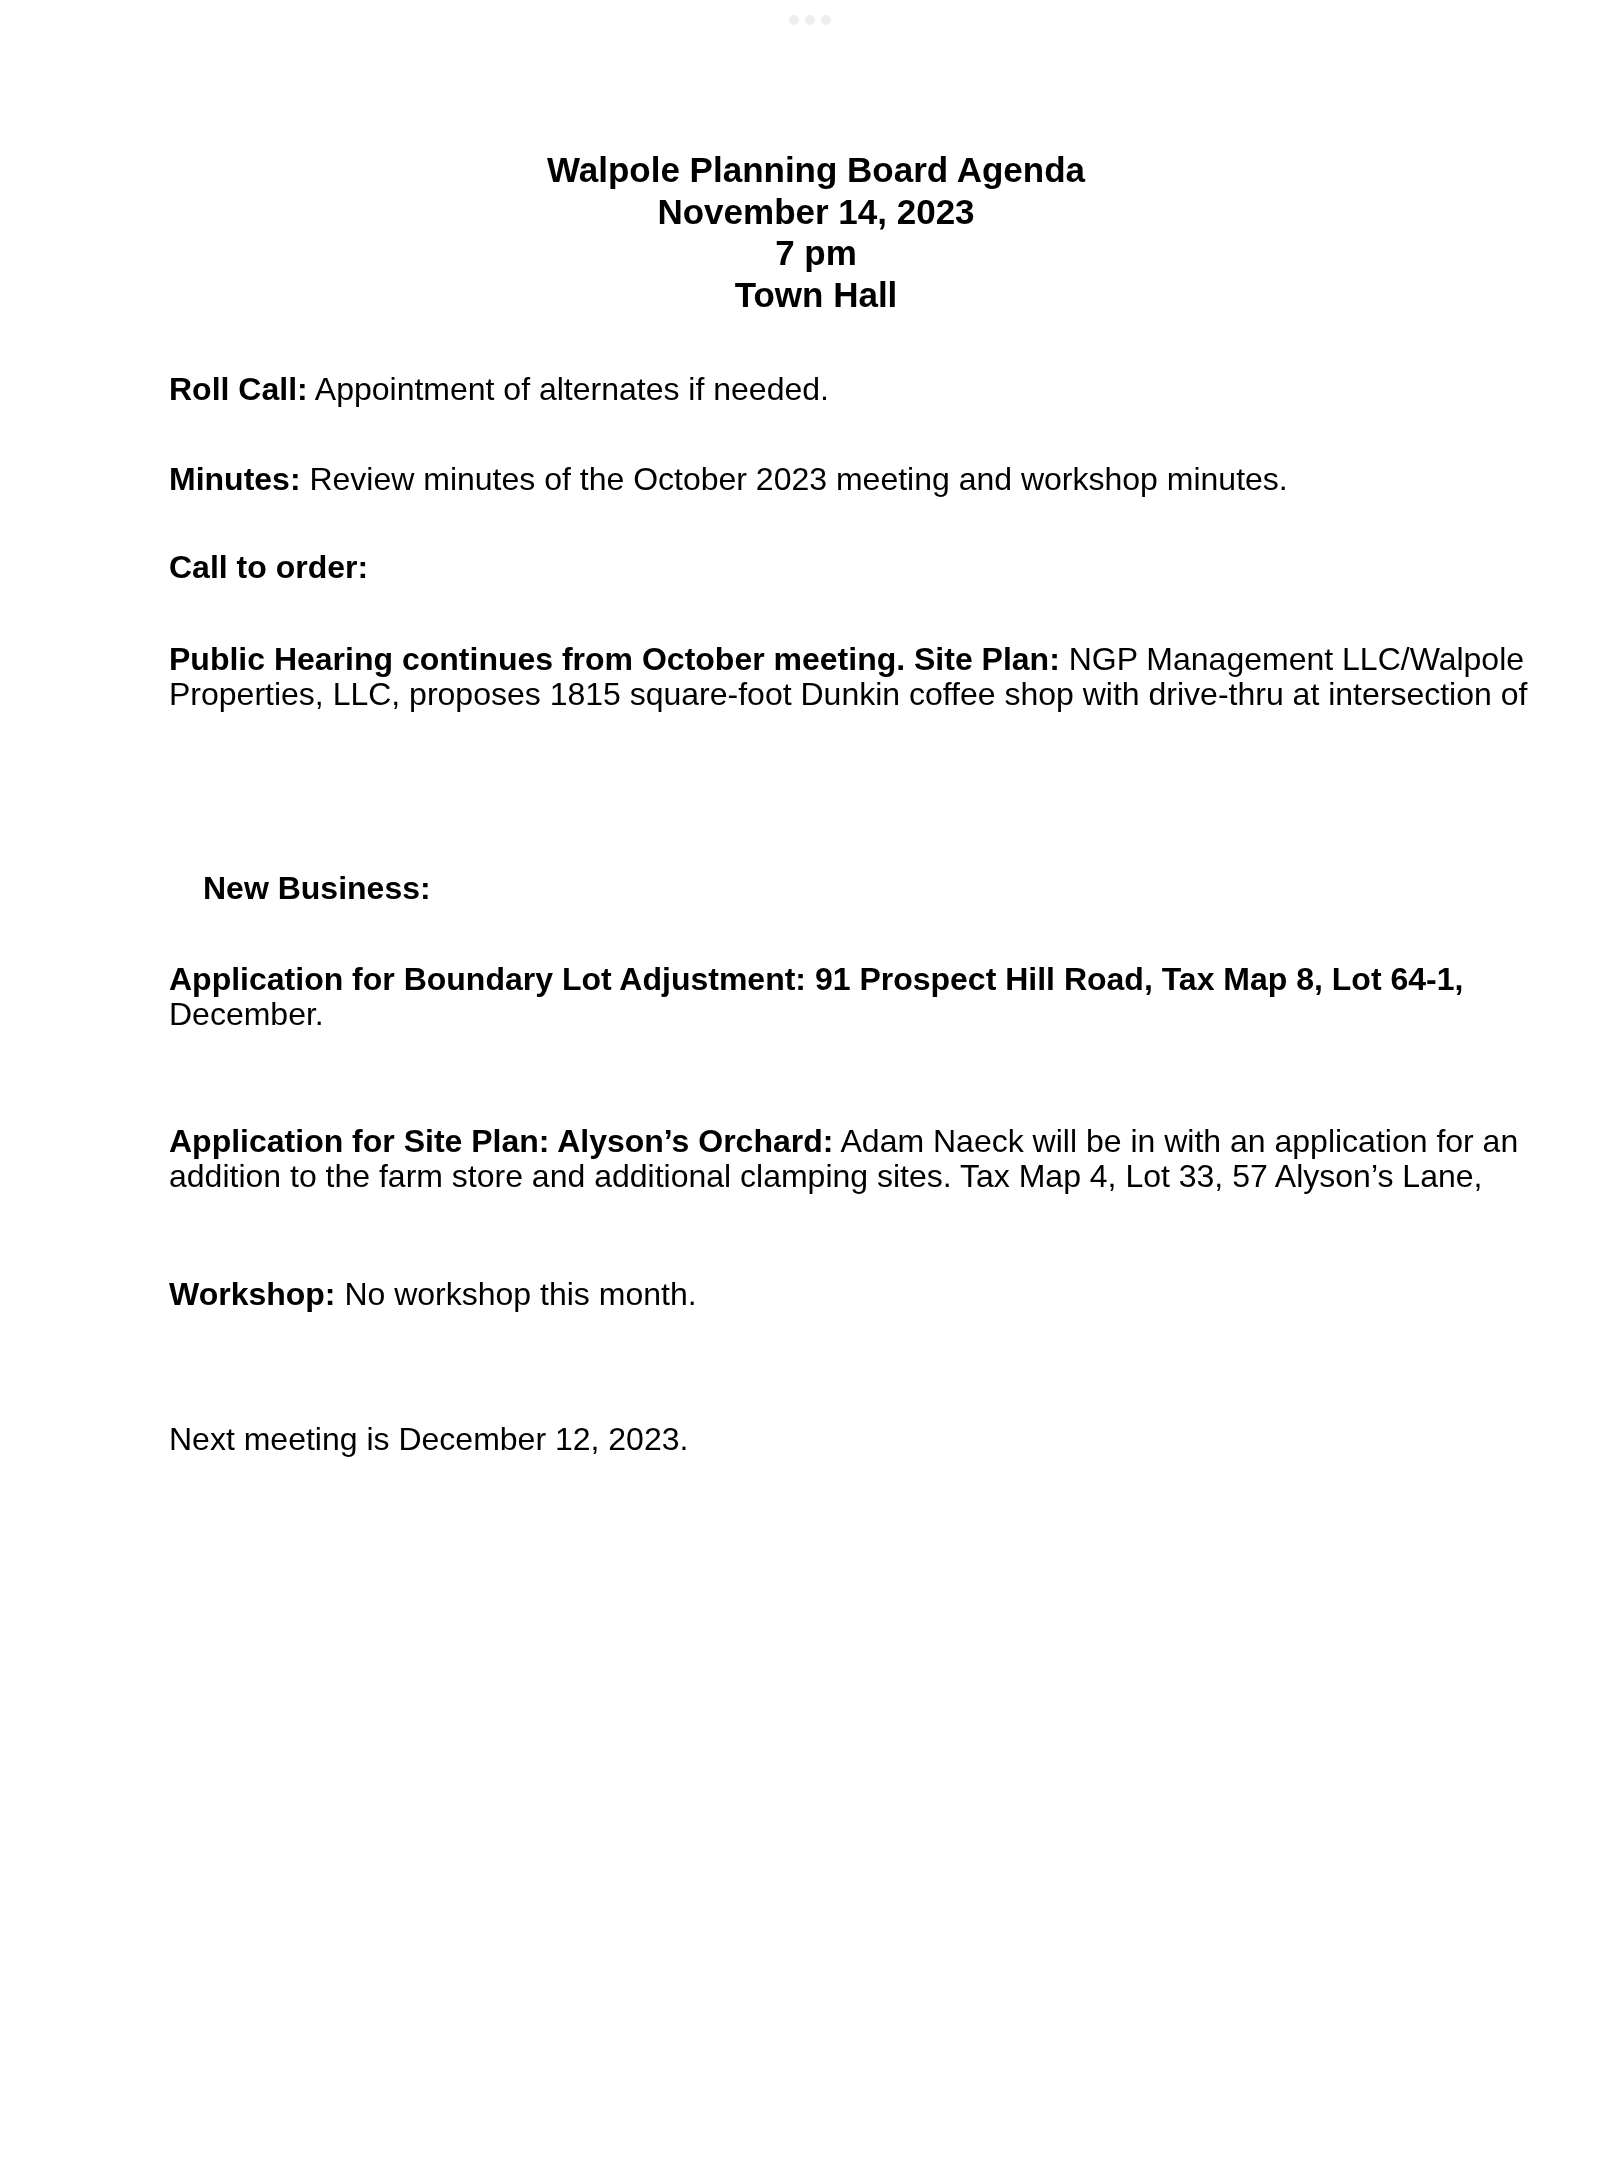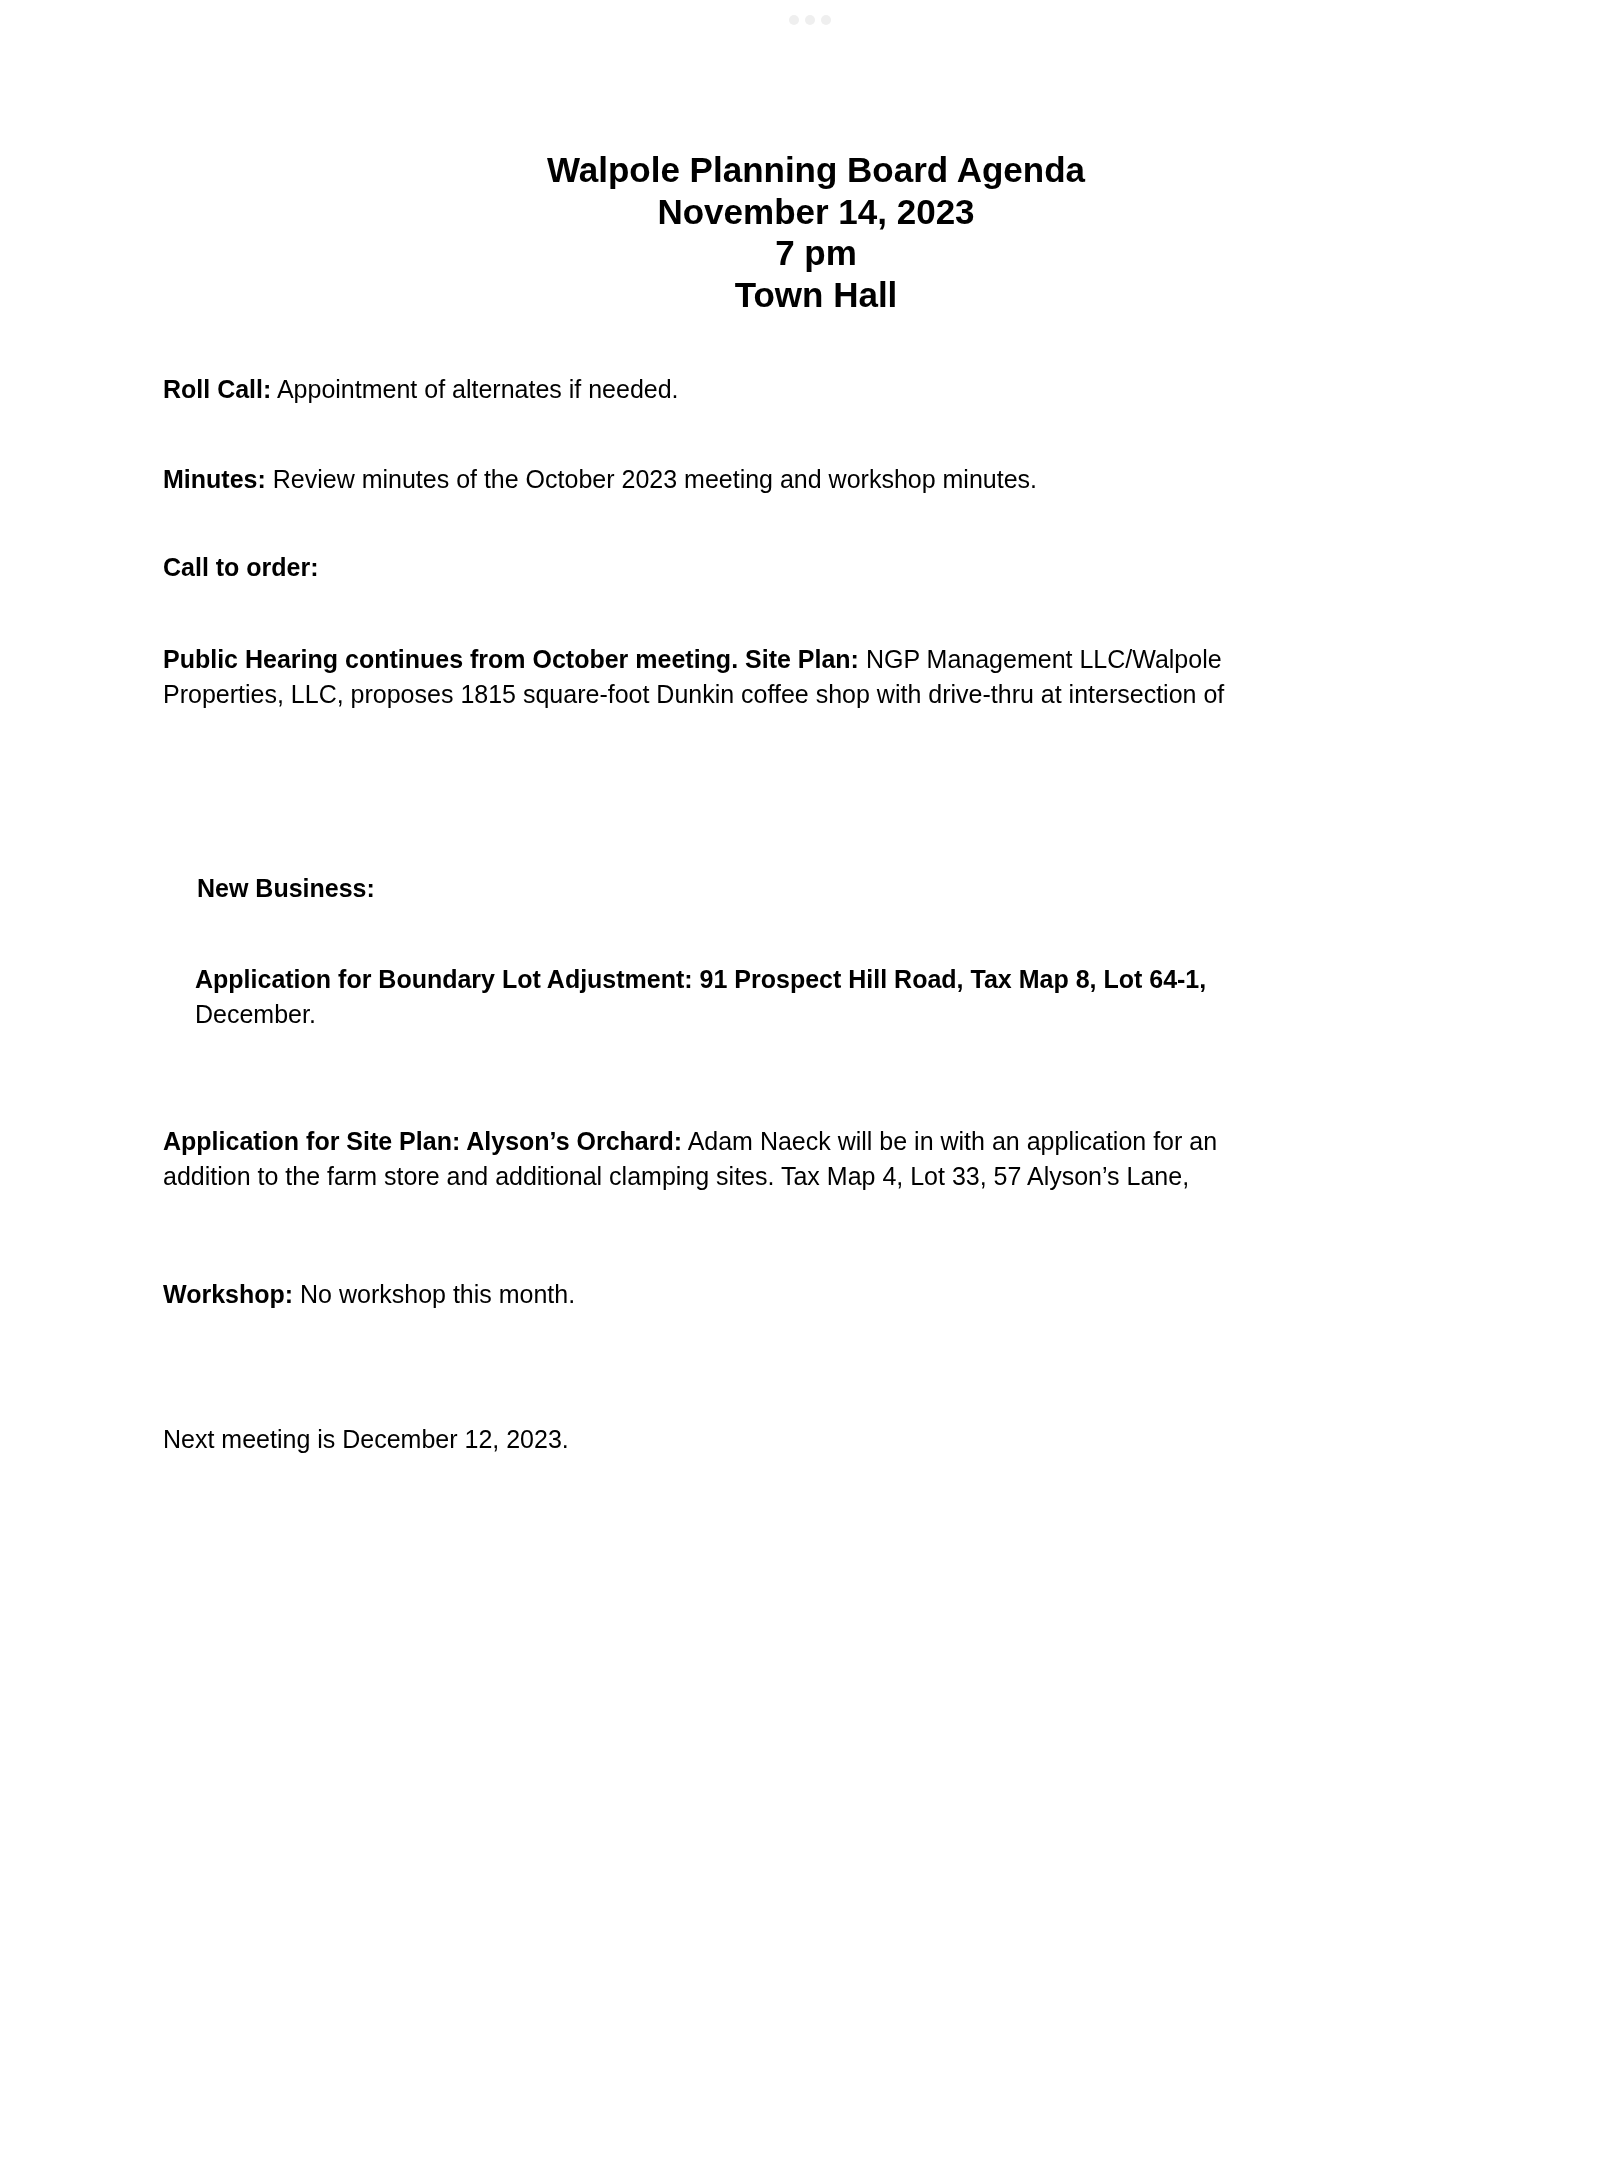--- a/index.html
+++ b/index.html
@@ -8,21 +8,21 @@
     font-family: "Liberation Sans", "DejaVu Sans", sans-serif; color: #000;
   }
   .dots { position: absolute; top: 15px; left: 0; width: 1620px; display: flex; justify-content: center; gap: 6px; }
   .dot { width: 10px; height: 10px; border-radius: 50%; background: #efefef; }
   .page { position: absolute; left: 151px; top: 0; width: 1320px; }
   .title {
     position: absolute; left: -151px; width: 1632px; top: 149px;
     text-align: center; font-weight: bold; font-size: 35px; line-height: 41.5px;
   }
   .title div { white-space: nowrap; }
-  .section { position: absolute; left: 12px; font-size: 25px; line-height: 35px; white-space: nowrap; }
+  .section { position: absolute; left: 18px; font-size: 32px; line-height: 35px; white-space: nowrap; }
   .line { display: block; white-space: nowrap; }
   .b { font-weight: bold; }
 </style>
 </head>
 <body>
 
 <div class="dots">
   <span class="dot"></span>
   <span class="dot"></span>
   <span class="dot"></span>
@@ -46,21 +46,21 @@
       <div class="section" style="top: 550px;">
         <span class="line"><span class="b">Call to order:</span></span>
       </div>
       <div class="section" style="top: 642px;">
         <span class="line"><span class="b">Public Hearing continues from October meeting. Site Plan:</span><span> NGP Management LLC/Walpole</span></span>
         <span class="line"><span>Properties, LLC, proposes 1815 square-foot Dunkin coffee shop with drive-thru at intersection of</span></span>
       </div>
       <div class="section" style="top: 871px; margin-left: 34px;">
         <span class="line"><span class="b">New Business:</span></span>
       </div>
-      <div class="section" style="top: 962px; margin-left: 32px;">
+      <div class="section" style="top: 962px;">
         <span class="line"><span class="b">Application for Boundary Lot Adjustment: 91 Prospect Hill Road, Tax Map 8, Lot  64-1,</span></span>
         <span class="line"><span>December.</span></span>
       </div>
       <div class="section" style="top: 1124px;">
         <span class="line"><span class="b">Application for Site Plan: Alyson’s Orchard:</span><span> Adam Naeck will be in with an application for an</span></span>
         <span class="line"><span>addition to the farm store and additional clamping sites. Tax Map 4, Lot 33, 57 Alyson’s Lane,</span></span>
       </div>
       <div class="section" style="top: 1277px;">
         <span class="line"><span class="b">Workshop:</span><span> No workshop this month.</span></span>
       </div>

